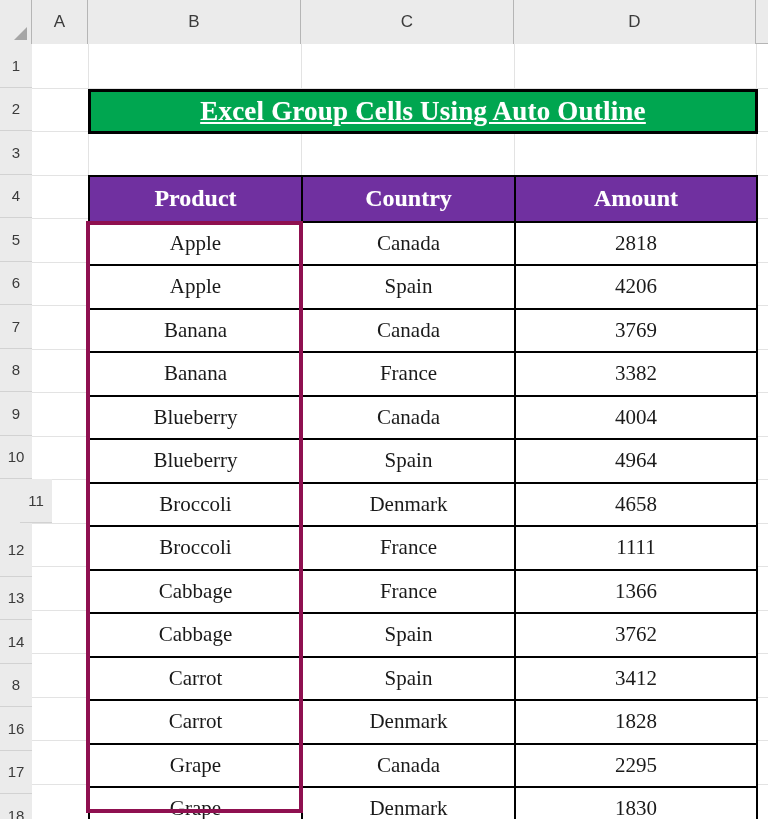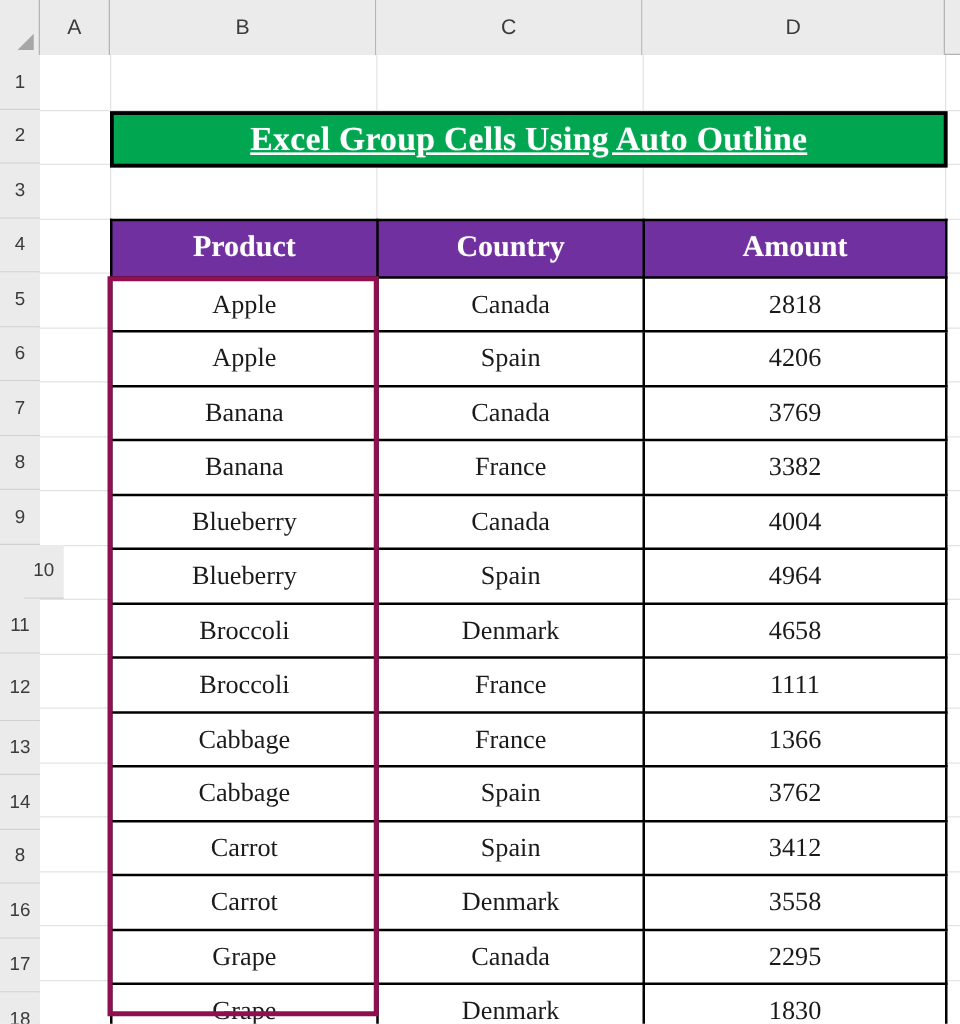--- a/index.html
+++ b/index.html
@@ -231,22 +231,22 @@
   <div class="row-header-col" id="row-header-col">
       <div class="row-head" style="height: 43.5px;">1</div>
       <div class="row-head" style="height: 43.5px;">2</div>
       <div class="row-head" style="height: 43.5px;">3</div>
       <div class="row-head" style="height: 43.5px;">4</div>
       <div class="row-head" style="height: 43.5px;">5</div>
       <div class="row-head" style="height: 43.5px;">6</div>
       <div class="row-head" style="height: 43.5px;">7</div>
       <div class="row-head" style="height: 43.5px;">8</div>
       <div class="row-head" style="height: 43.5px;">9</div>
-      <div class="row-head" style="height: 43.5px; margin-left: 19px;">10</div>
-      <div class="row-head" style="height: 43.5px;">11</div>
+      <div class="row-head" style="height: 43.5px;">10</div>
+      <div class="row-head" style="height: 43.5px; margin-left: 20px;">11</div>
       <div class="row-head" style="height: 54px;">12</div>
       <div class="row-head" style="height: 43.5px;">13</div>
       <div class="row-head" style="height: 43.5px;">14</div>
       <div class="row-head" style="height: 43.5px;">8</div>
       <div class="row-head" style="height: 43.5px;">16</div>
       <div class="row-head" style="height: 43.5px;">17</div>
       <div class="row-head" style="height: 43.5px;">18</div>
     </div>
 
   <div class="title-banner" id="title-banner" style="left: 88px; top: 88.5px; width: 670px; height: 45.5px; background: rgb(0, 166, 80); color: rgb(255, 255, 255); border-color: rgb(0, 0, 0); text-decoration: underline;">Excel Group Cells Using Auto Outline</div>
@@ -311,21 +311,21 @@
           <td style="width: 242px;">3762</td>
         </tr>
         <tr>
           <td style="width: 213px;">Carrot</td>
           <td style="width: 213px;">Spain</td>
           <td style="width: 242px;">3412</td>
         </tr>
         <tr>
           <td style="width: 213px;">Carrot</td>
           <td style="width: 213px;">Denmark</td>
-          <td style="width: 242px;">3558</td>
+          <td style="width: 242px;">1828</td>
         </tr>
         <tr>
           <td style="width: 213px;">Grape</td>
           <td style="width: 213px;">Canada</td>
           <td style="width: 242px;">2295</td>
         </tr>
         <tr>
           <td style="width: 213px;">Grape</td>
           <td style="width: 213px;">Denmark</td>
           <td style="width: 242px;">1830</td>

